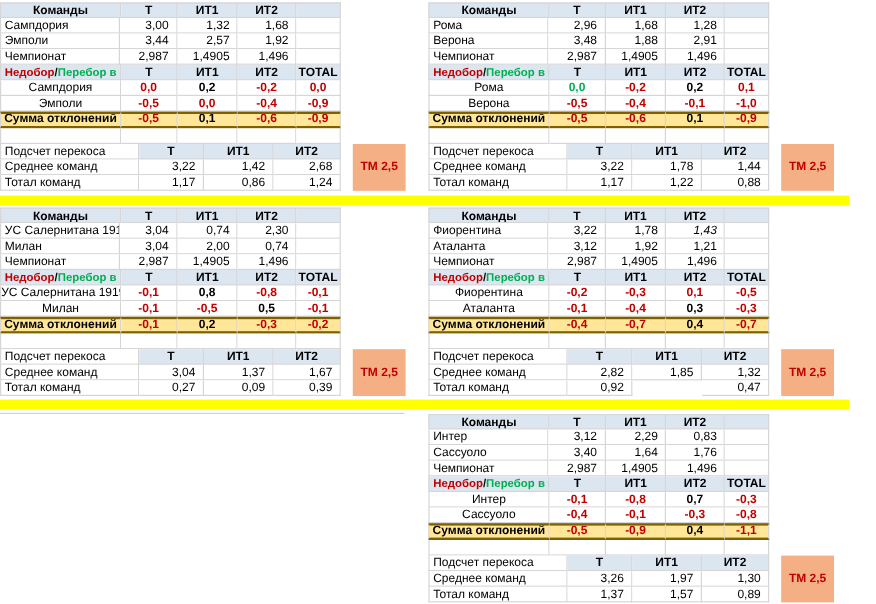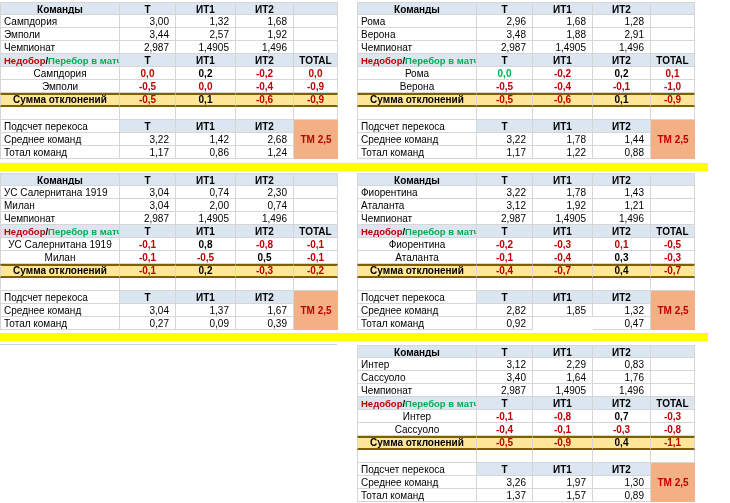--- a/index.html
+++ b/index.html
@@ -1,20 +1,20 @@
 <!DOCTYPE html>
 <html><head>
 <meta charset="utf-8">
 <style>
   html,body{margin:0;padding:0;background:#ffffff;}
   #sheet{
     position:relative;width:730px;height:503px;overflow:hidden;background:#ffffff;
     font-family:"Liberation Sans","DejaVu Sans",sans-serif;font-size:10px;color:#000;
   }
-  .block{position:absolute;width:338px;}
+  .block{position:absolute;width:284px;}
   .row{display:flex;height:13px;line-height:13px;}
   .row.sumrow{height:14px;line-height:10px;}
   .c{
     box-sizing:border-box;height:100%;overflow:hidden;white-space:nowrap;
     border-right:1px solid #D6D6D6;border-bottom:1px solid #D6D6D6;background:#fff;
   }
   .row:first-child .c{border-top:1px solid #D6D6D6;}
   .c.first{border-left:1px solid #D6D6D6;}
   .hdr{background:#DCE6F1;font-weight:bold;text-align:center;}
   .name{padding-left:3px;text-align:left;}
@@ -302,21 +302,21 @@
         <div class="c hdr first" style="width: 120px;">Команды</div>
         <div class="c hdr" style="width: 56px;">Т</div>
         <div class="c hdr" style="width: 60px;">ИТ1</div>
         <div class="c hdr" style="width: 58px;">ИТ2</div>
         <div class="c hdr" style="width: 44px;"></div>
       </div>
       <div class="row">
         <div class="c name first" style="width: 120px;">Фиорентина</div>
         <div class="c num" style="width: 56px;">3,22</div>
         <div class="c num" style="width: 60px;">1,78</div>
-        <div class="c num" style="width: 58px;">1,43</div>
+        <div class="c num" style="width: 58px; font-style: italic;">1,43</div>
         <div class="c" style="width: 44px;"></div>
       </div>
       <div class="row">
         <div class="c name first" style="width: 120px;">Аталанта</div>
         <div class="c num" style="width: 56px;">3,12</div>
         <div class="c num" style="width: 60px;">1,92</div>
         <div class="c num" style="width: 58px;">1,21</div>
         <div class="c" style="width: 44px;"></div>
       </div>
       <div class="row">

